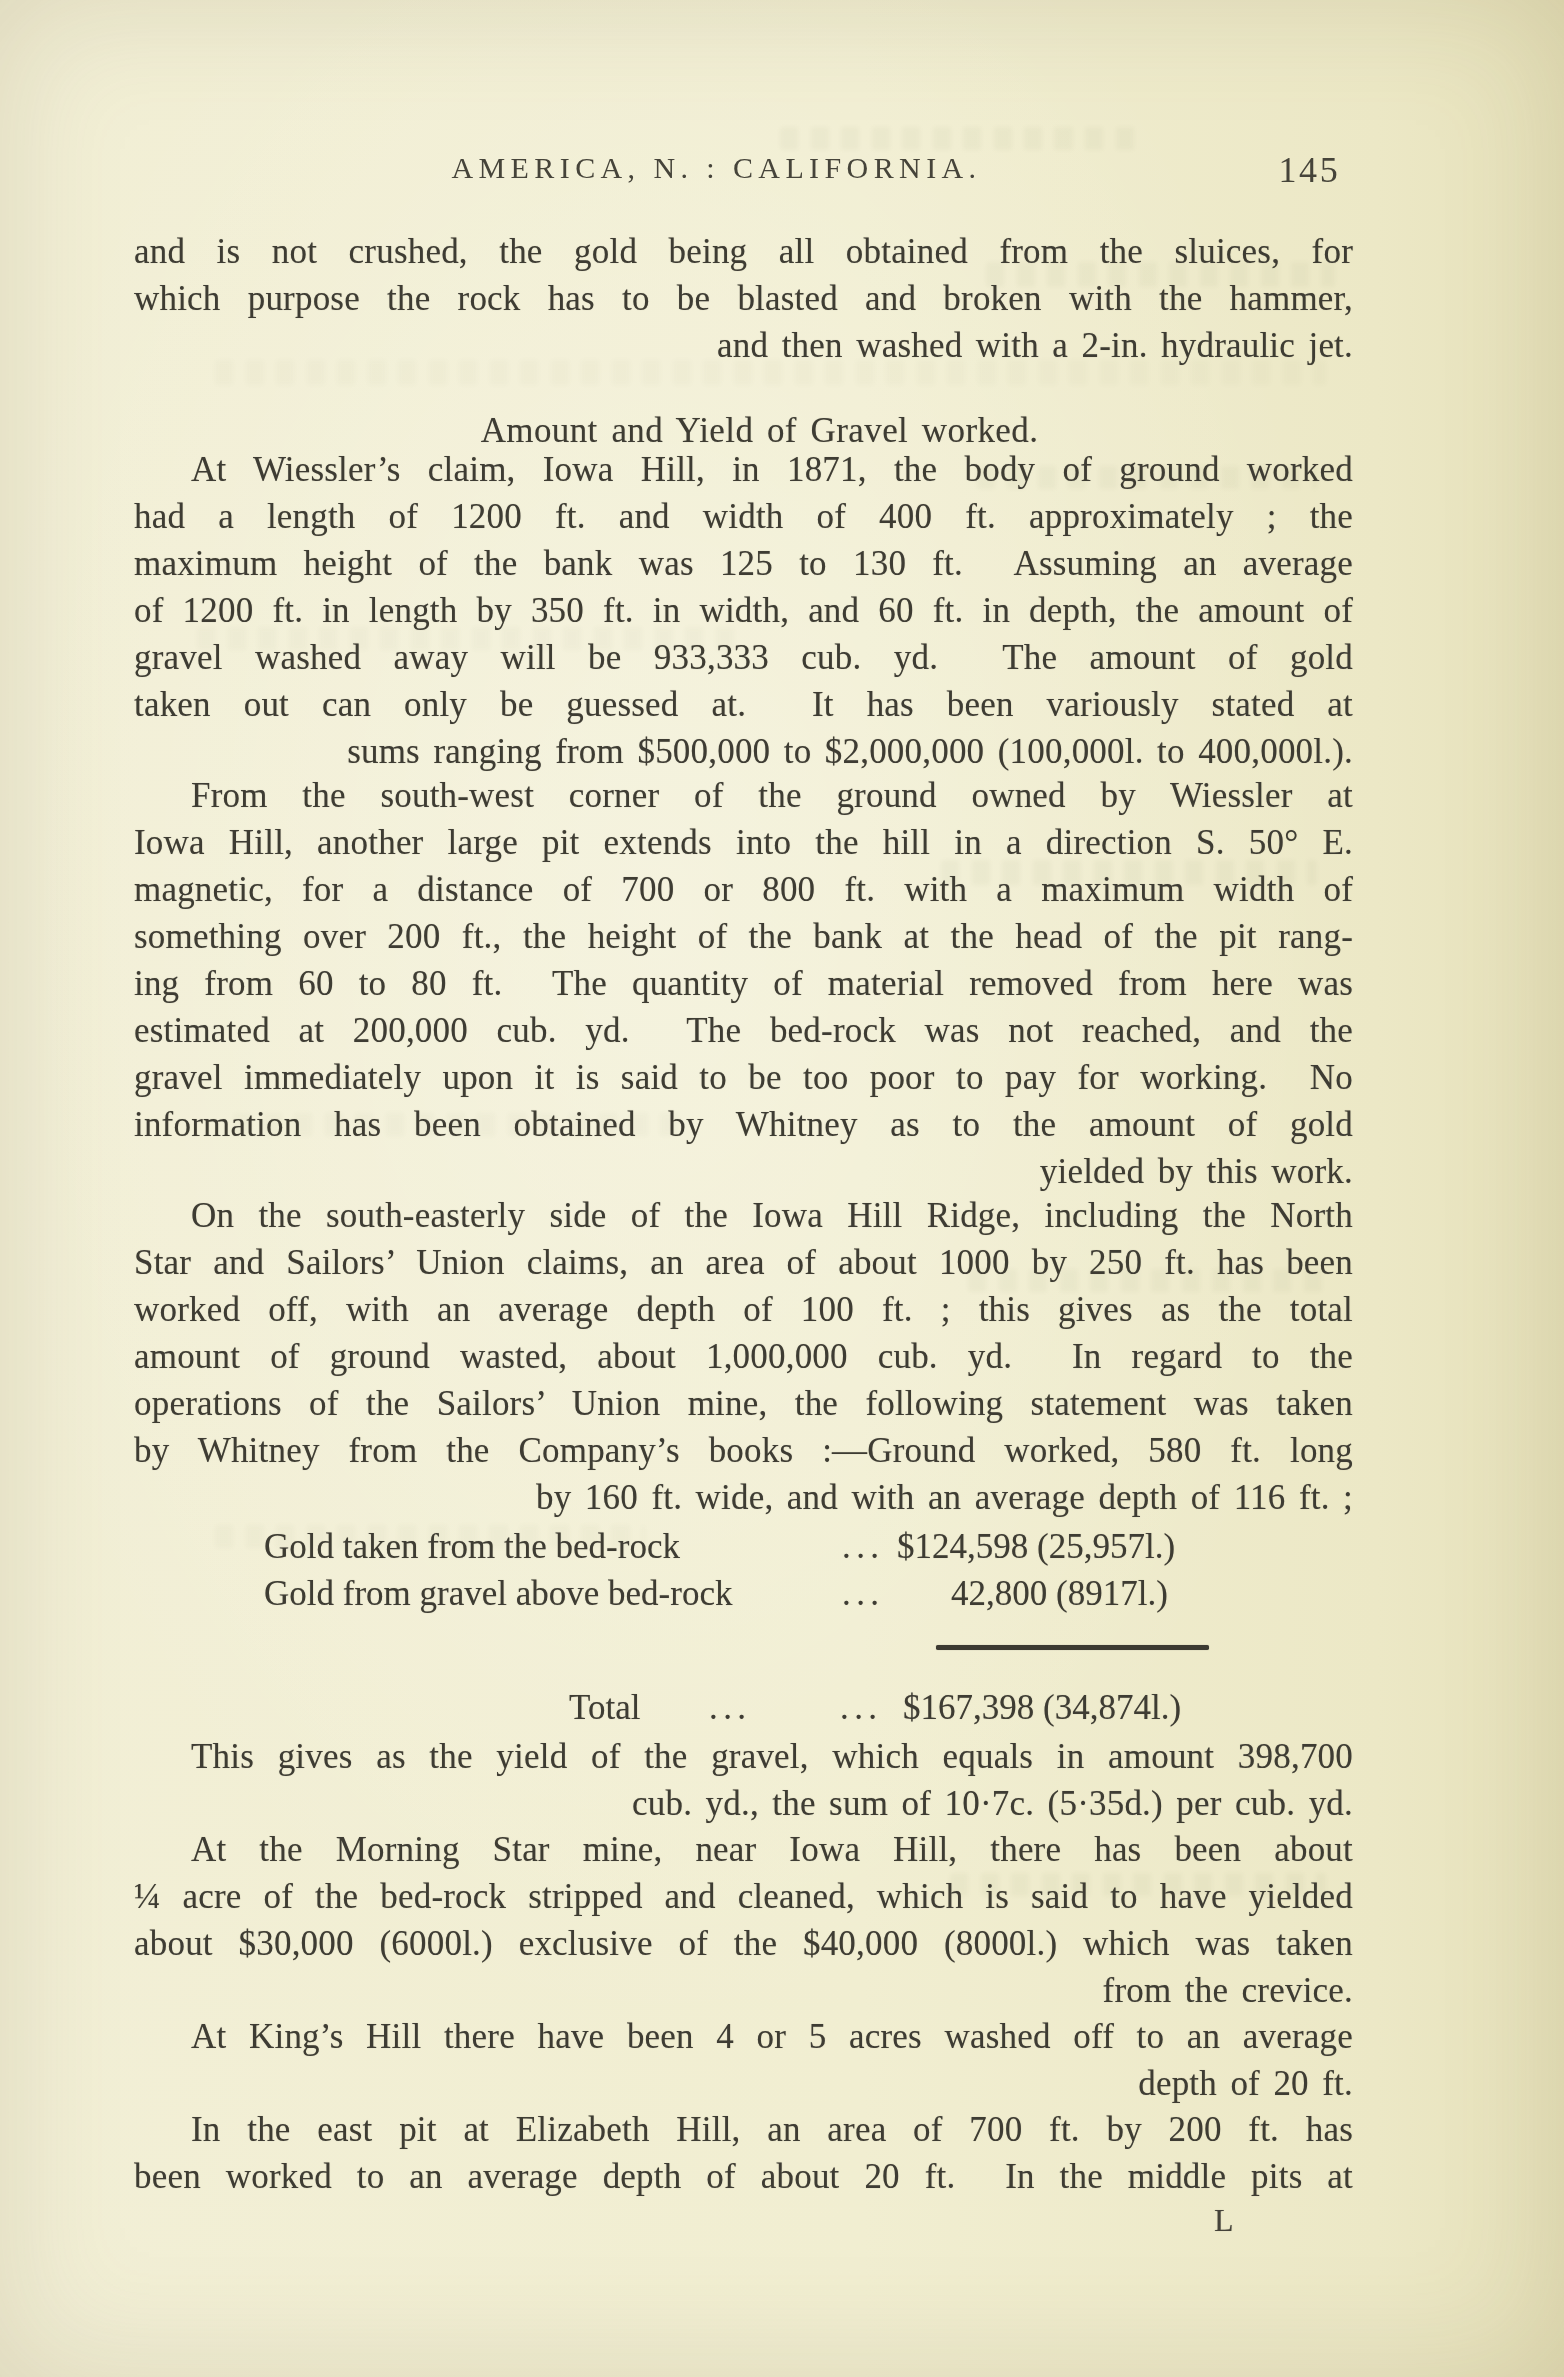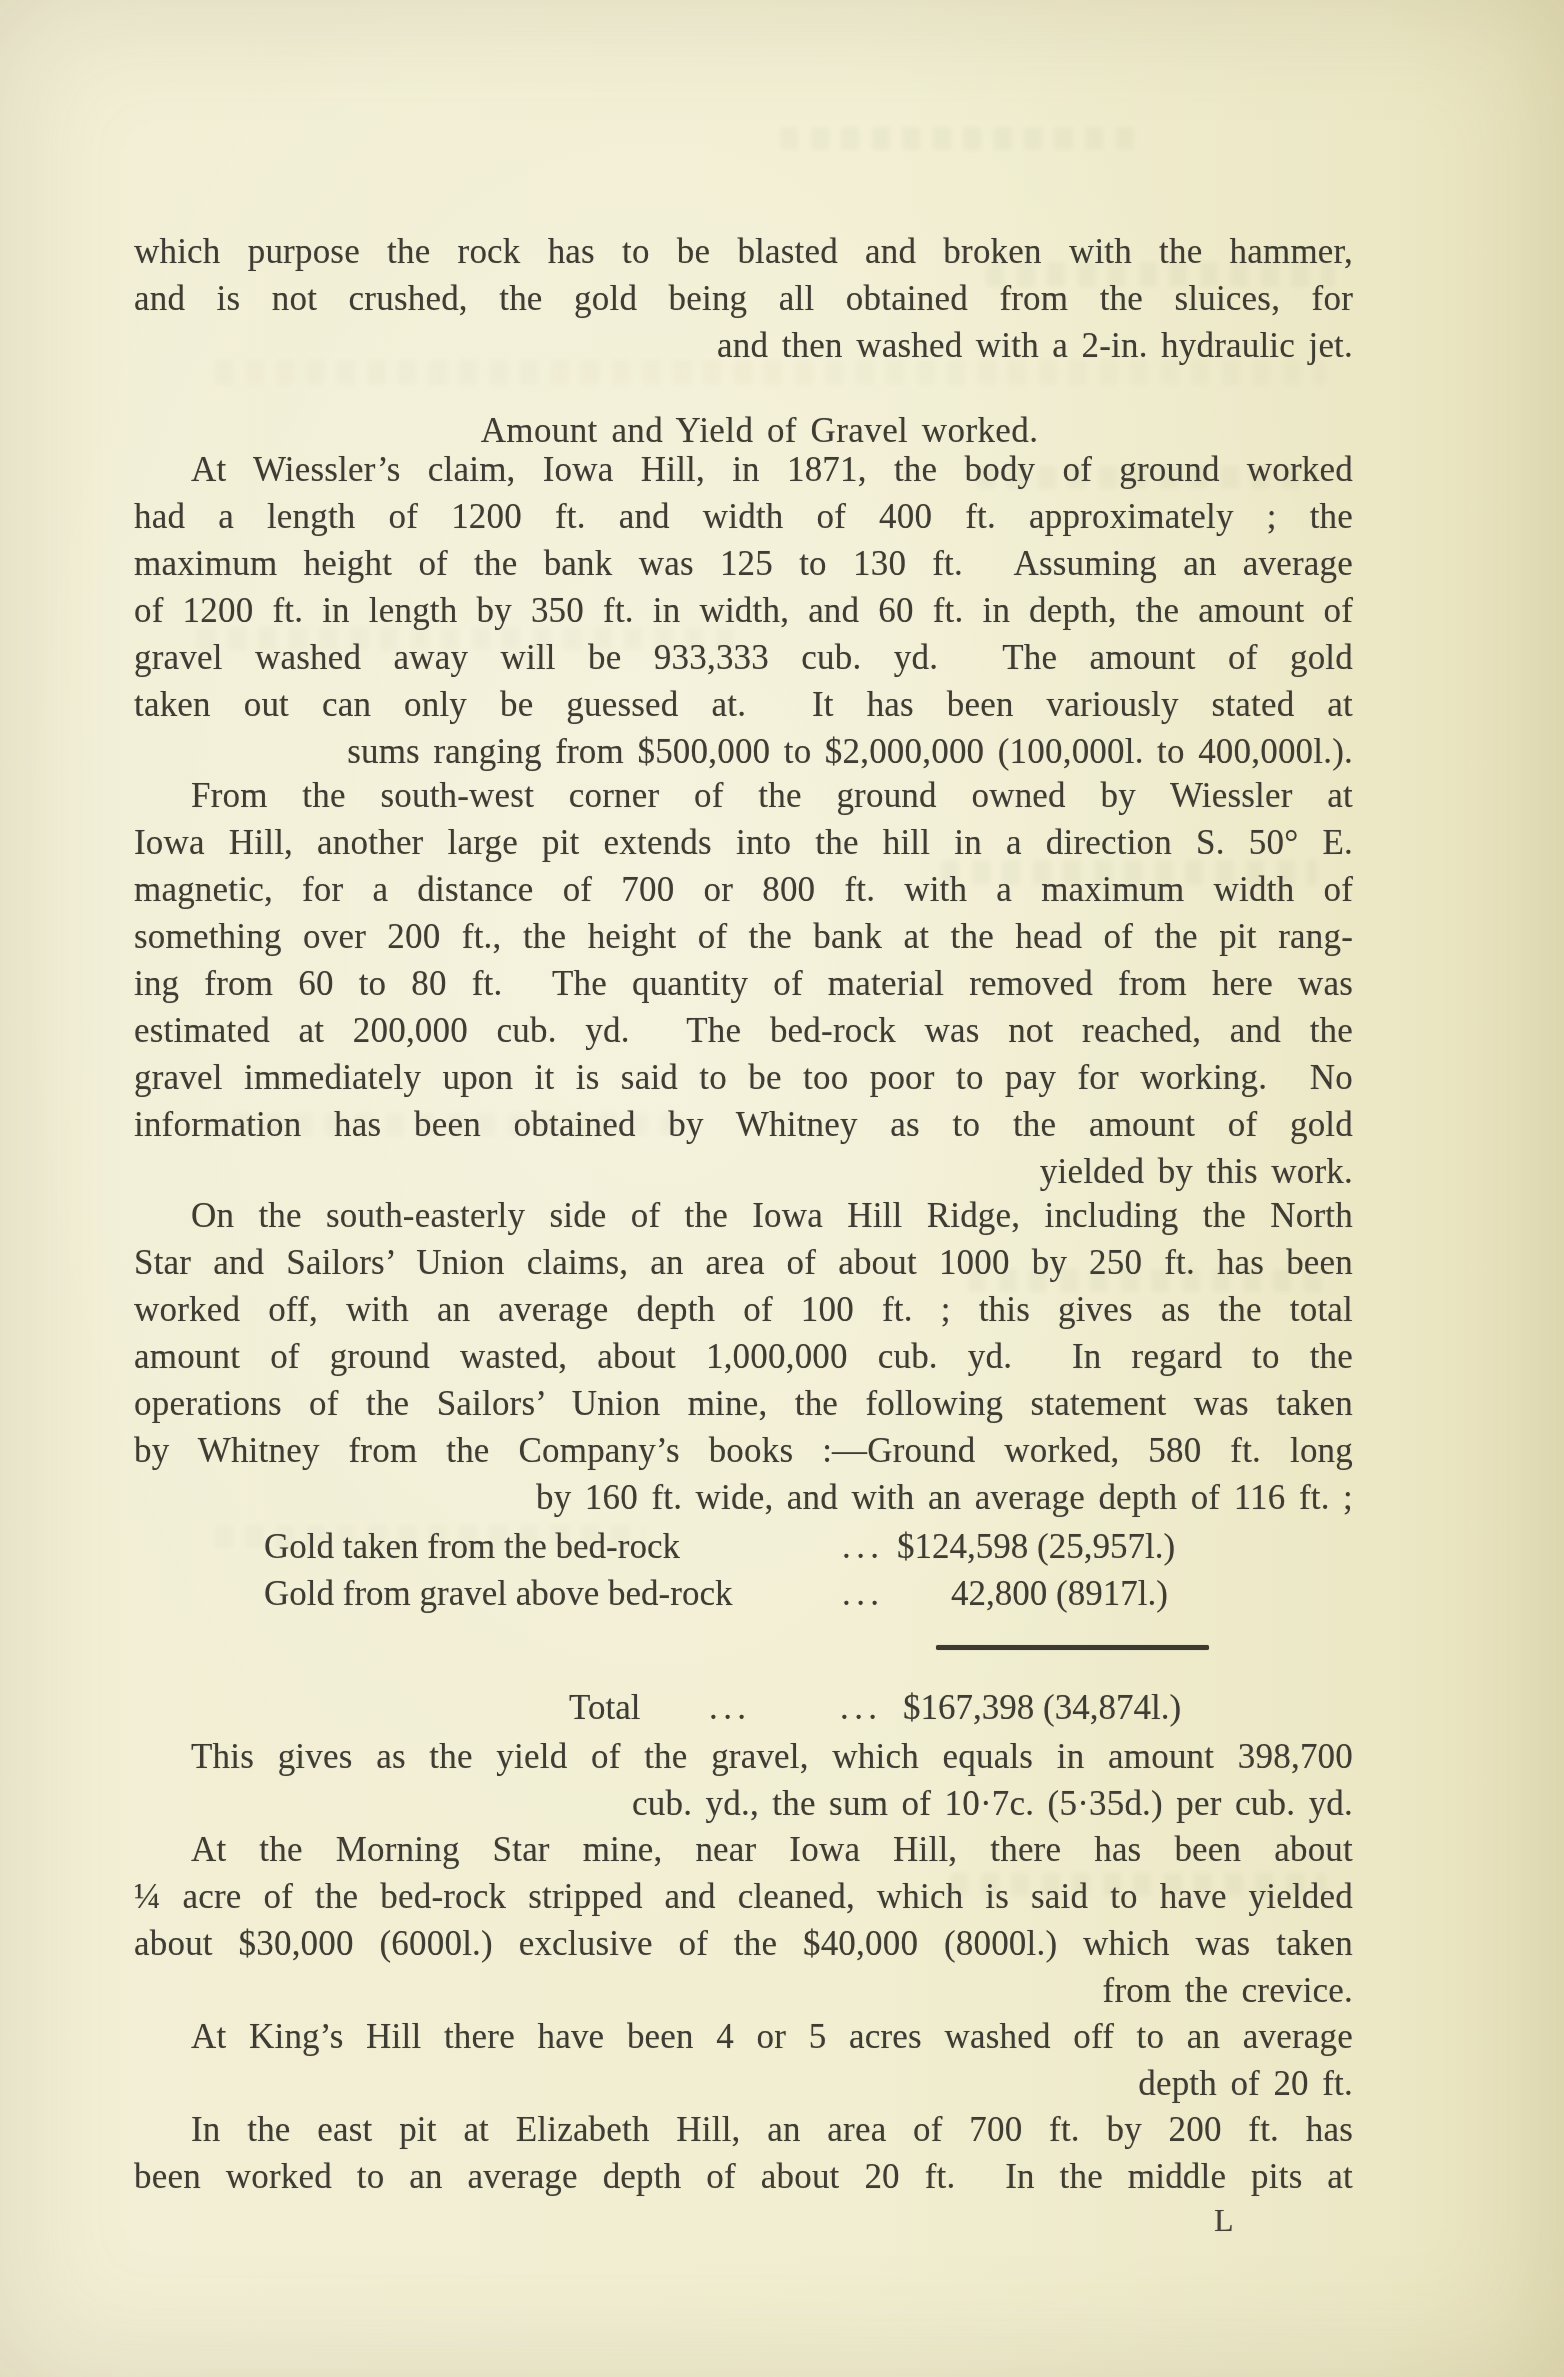--- a/index.html
+++ b/index.html
@@ -83,24 +83,28 @@
   <div class="ghost" style="left:986px;top:262px;width:349px;height:25px;"></div>
   <div class="ghost" style="left:215px;top:360px;width:1111px;height:25px;opacity:.2;"></div>
   <div class="ghost" style="left:977px;top:466px;width:341px;height:23px;"></div>
   <div class="ghost" style="left:197px;top:627px;width:538px;height:23px;opacity:.22;"></div>
   <div class="ghost" style="left:941px;top:860px;width:376px;height:25px;"></div>
   <div class="ghost" style="left:233px;top:1113px;width:448px;height:23px;opacity:.22;"></div>
   <div class="ghost" style="left:968px;top:1269px;width:358px;height:23px;"></div>
   <div class="ghost" style="left:215px;top:1525px;width:430px;height:23px;opacity:.22;"></div>
   <div class="ghost" style="left:950px;top:1873px;width:376px;height:23px;"></div>
 
+  <header class="running-header">
+    <div class="header-title">AMERICA, N. : CALIFORNIA.</div>
+    <div class="page-number">145</div>
+  </header>
 
   <section class="para" style="top:228px;">
+    <div class="line jl">and is not crushed, the gold being all obtained from the sluices, for</div>
     <div class="line jl">which purpose the rock has to be blasted and broken with the hammer,</div>
-    <div class="line jl">and is not crushed, the gold being all obtained from the sluices, for</div>
     <div class="line ll">and then washed with a 2-in. hydraulic jet.</div>
   </section>
 
   <h2 class="section-heading">Amount and Yield of Gravel worked.</h2>
 
   <section class="para" style="top:446px;">
     <div class="line jl indent">At Wiessler’s claim, Iowa Hill, in 1871, the body of ground worked</div>
     <div class="line jl">had a length of 1200 ft. and width of 400 ft. approximately ; the</div>
     <div class="line jl">maximum height of the bank was 125 to 130 ft.&nbsp; Assuming an average</div>
     <div class="line jl">of 1200 ft. in length by 350 ft. in width, and 60 ft. in depth, the amount of</div>

